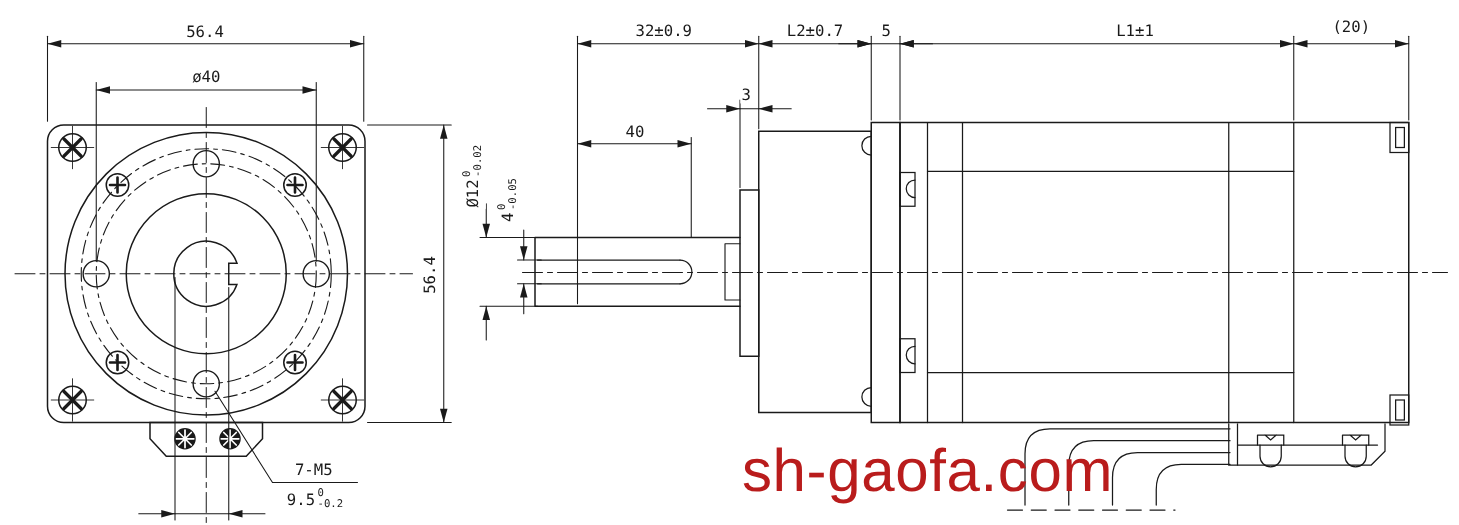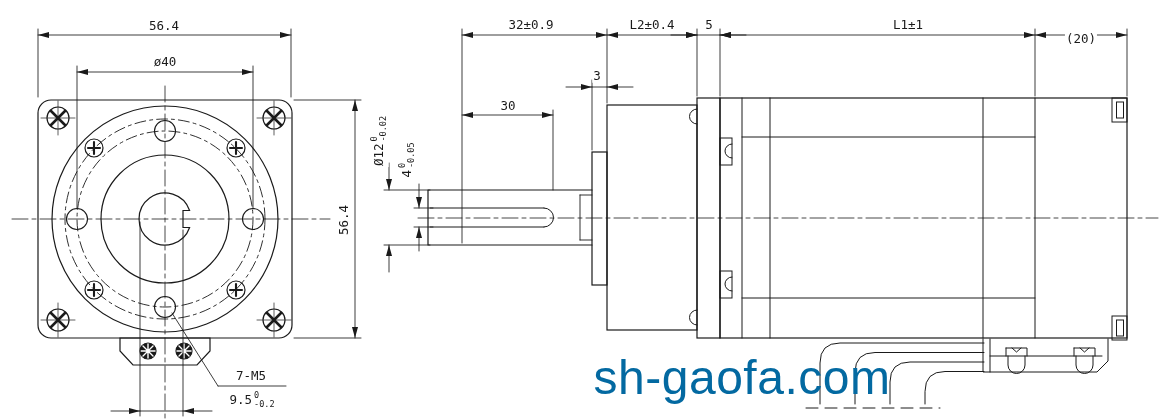--- a/index.html
+++ b/index.html
@@ -6,21 +6,21 @@
   #stage{position:relative;width:1167px;height:420px;background:#fff;overflow:hidden;
          font-family:"DejaVu Sans Mono", monospace;color:#1a1a1a;}
   #linework{position:absolute;left:0;top:0;}
   .lbl{position:absolute;transform:translate(-50%,-50%);font-size:12.5px;white-space:nowrap;
        background:#fff;padding:0 1px;line-height:1;z-index:5;}
   .lbl.rot{transform:translate(-50%,-50%) rotate(-90deg);}
   .tolwrap{display:inline-flex;align-items:center;}
   .tol{display:inline-flex;flex-direction:column;justify-content:center;
        font-size:8.5px;line-height:1.1;margin-left:2px;text-align:left;}
   .watermark{position:absolute;transform:translate(-50%,-50%);
-       font-family:"Liberation Sans", sans-serif;font-size:48px;color:#0369a1;
+       font-family:"Liberation Sans", sans-serif;font-size:48px;color:#b91c1c;
        letter-spacing:0.5px;white-space:nowrap;z-index:6;}
 </style>
 </head>
 <body>
 
 <div id="stage">
 
 <svg id="linework" width="1167" height="420" viewBox="0 0 1167 420" fill="none" stroke="#1a1a1a" stroke-width="1.2" stroke-linecap="round">
   <defs>
     <marker id="ah" viewBox="0 0 12 8" markerWidth="12" markerHeight="8" refX="11.5" refY="4" orient="auto-start-reverse" markerUnits="userSpaceOnUse">
@@ -226,26 +226,26 @@
   <span class="tolwrap">
     <span>9.5</span>
     <span class="tol">
       <span>0</span>
       <span>-0.2</span>
     </span>
   </span>
 </div>
 
 <div class="lbl" style="left:531px;top:25px">32±0.9</div>
-<div class="lbl" style="left:652px;top:25px">L2±0.4</div>
+<div class="lbl" style="left:652px;top:25px">L2±0.7</div>
 <div class="lbl" style="left:709px;top:25px">5</div>
 <div class="lbl" style="left:908px;top:25px">L1±1</div>
-<div class="lbl" style="left:1081px;top:39px">(20)</div>
+<div class="lbl" style="left:1081px;top:22px">(20)</div>
 <div class="lbl" style="left:597px;top:76px">3</div>
-<div class="lbl" style="left:508px;top:106px">30</div>
+<div class="lbl" style="left:508px;top:106px">40</div>
 
 <div class="lbl rot" style="left:379px;top:141px">
   <span class="tolwrap">
     <span>Ø12</span>
     <span class="tol">
       <span>0</span>
       <span>-0.02</span>
     </span>
   </span>
 </div>

